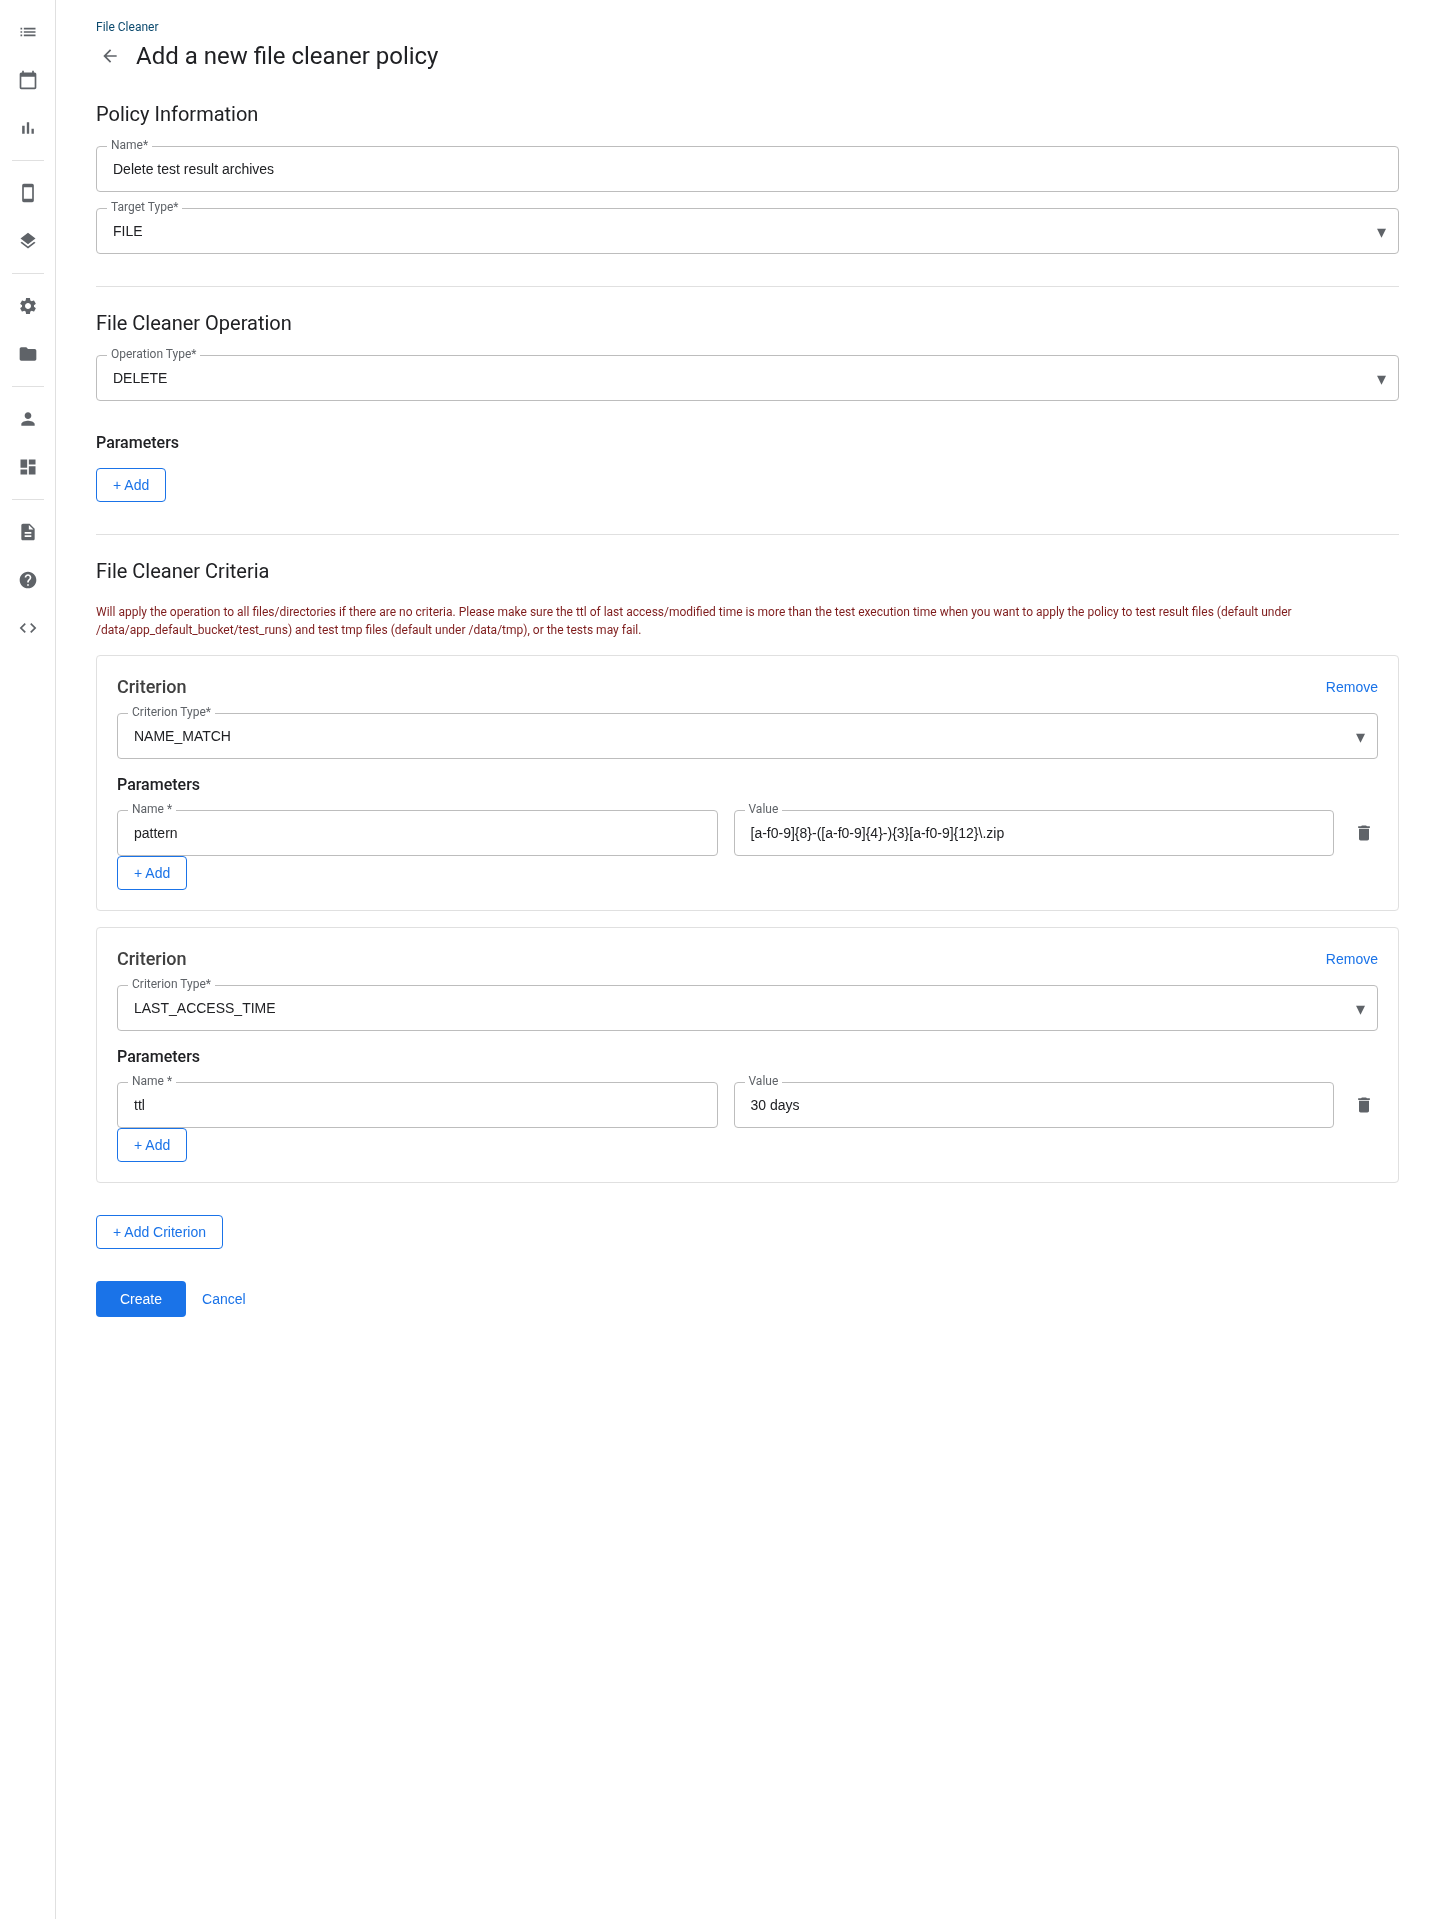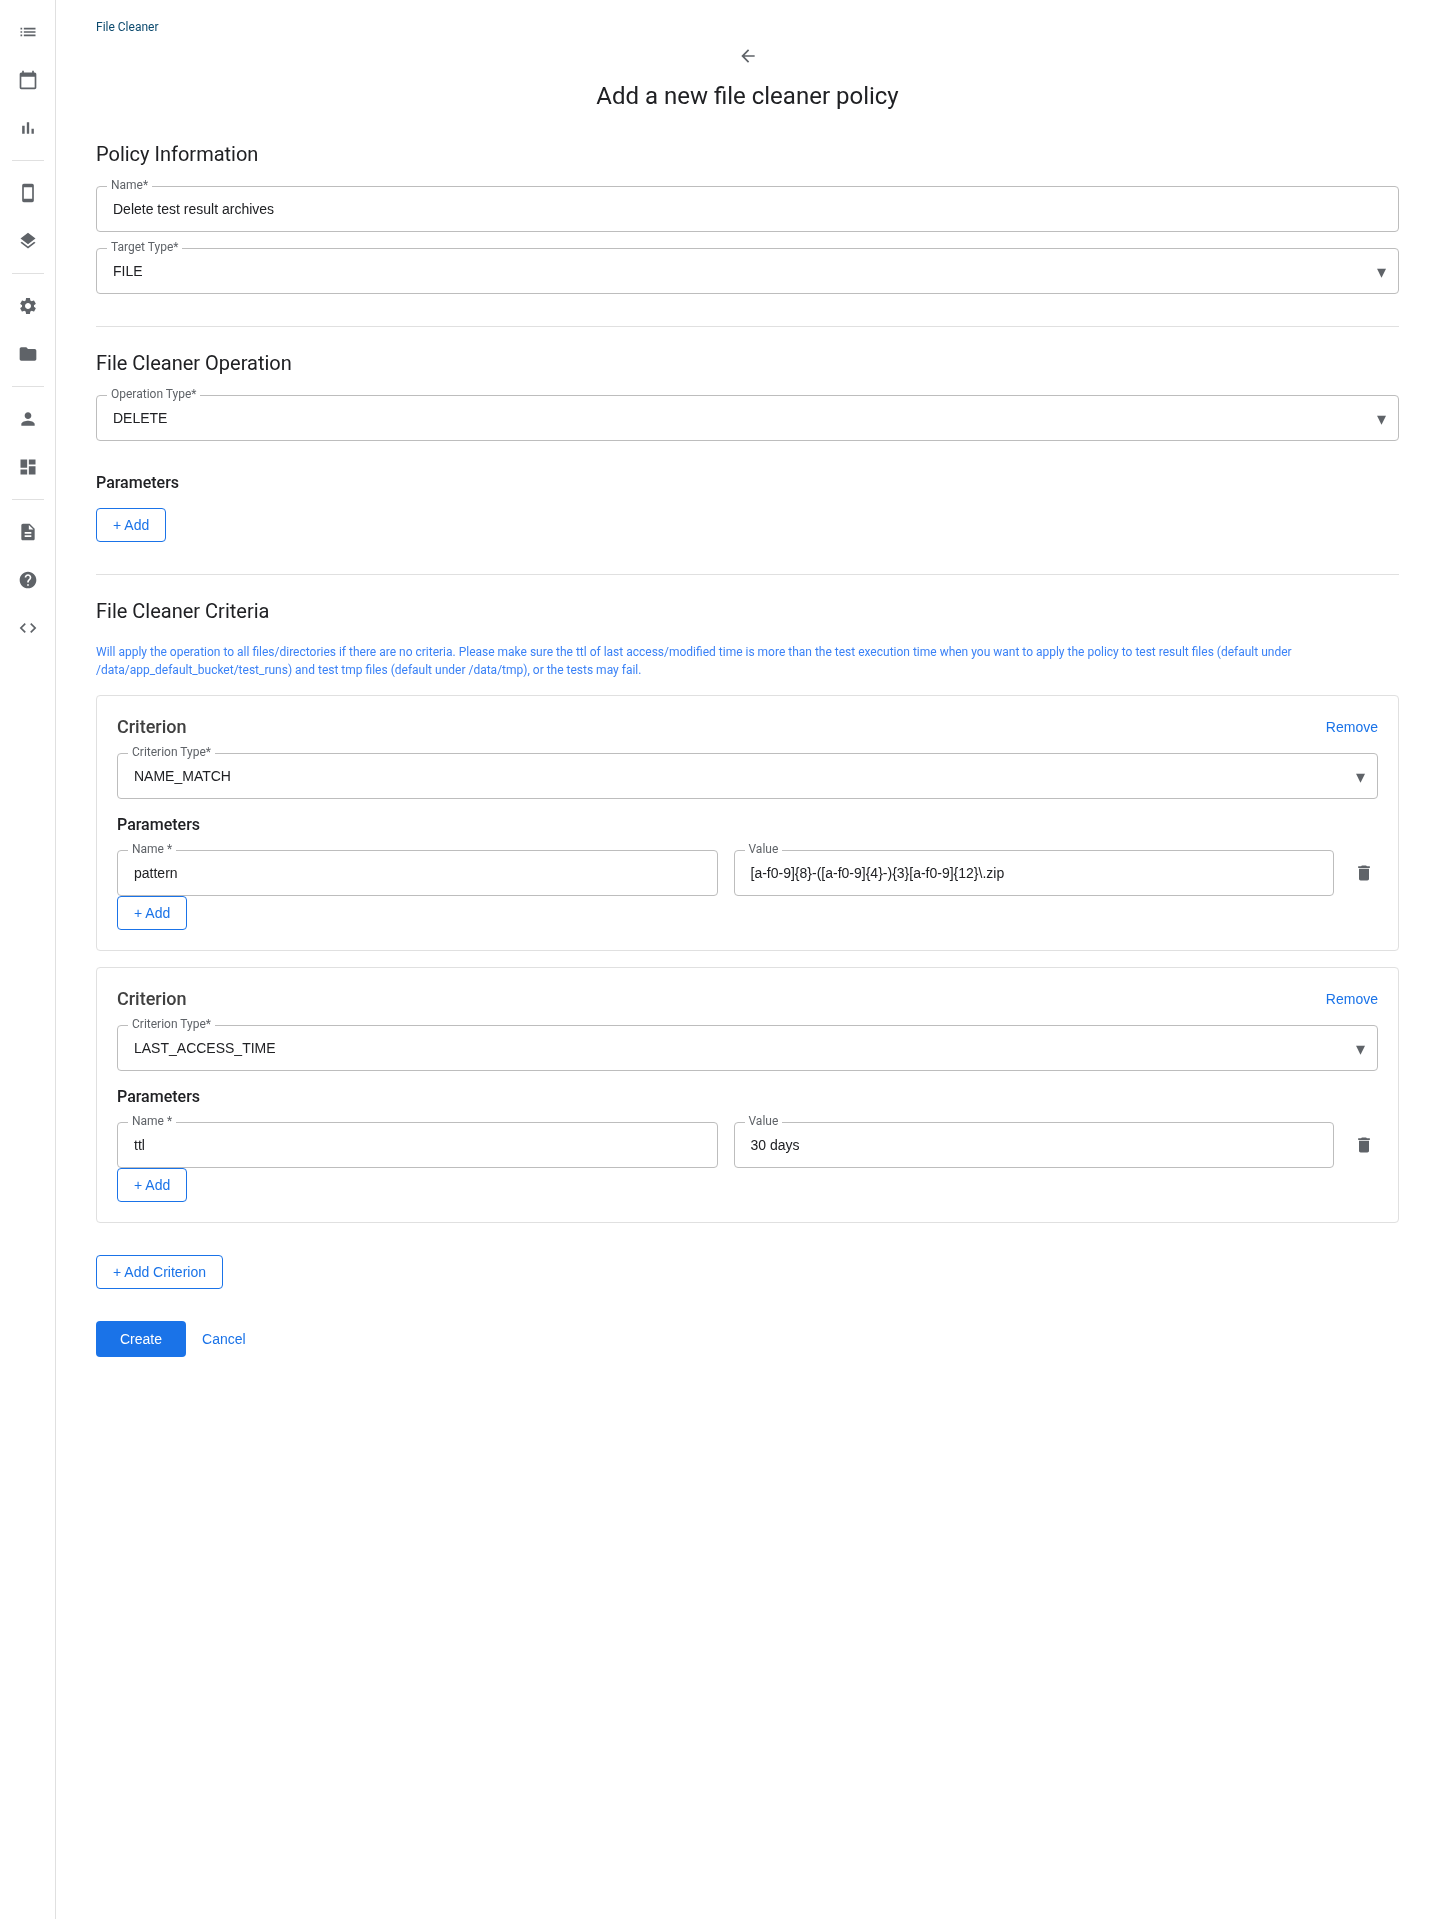--- a/index.html
+++ b/index.html
@@ -61,21 +61,20 @@
       color: #0c4a6e;
       margin-bottom: 8px;
     }
 
     
     .page-header {
       display: flex;
       align-items: center;
       gap: 12px;
       margin-bottom: 32px;
-      flex-direction: column;
     }
     .back-btn {
       background: none;
       border: none;
       cursor: pointer;
       color: #5f6368;
       font-size: 20px;
       display: flex;
       align-items: center;
       padding: 4px;
@@ -213,21 +212,21 @@
       color: #5f6368;
       font-size: 20px;
       padding: 4px;
       display: flex;
       align-items: center;
     }
 
     
     .info-text {
       font-size: 12px;
-      color: #3b82f6;
+      color: #7f1d1d;
       line-height: 1.5;
       margin-bottom: 16px;
     }
 
     
     .bottom-actions {
       margin-top: 24px;
       display: flex;
       align-items: center;
       gap: 16px;

